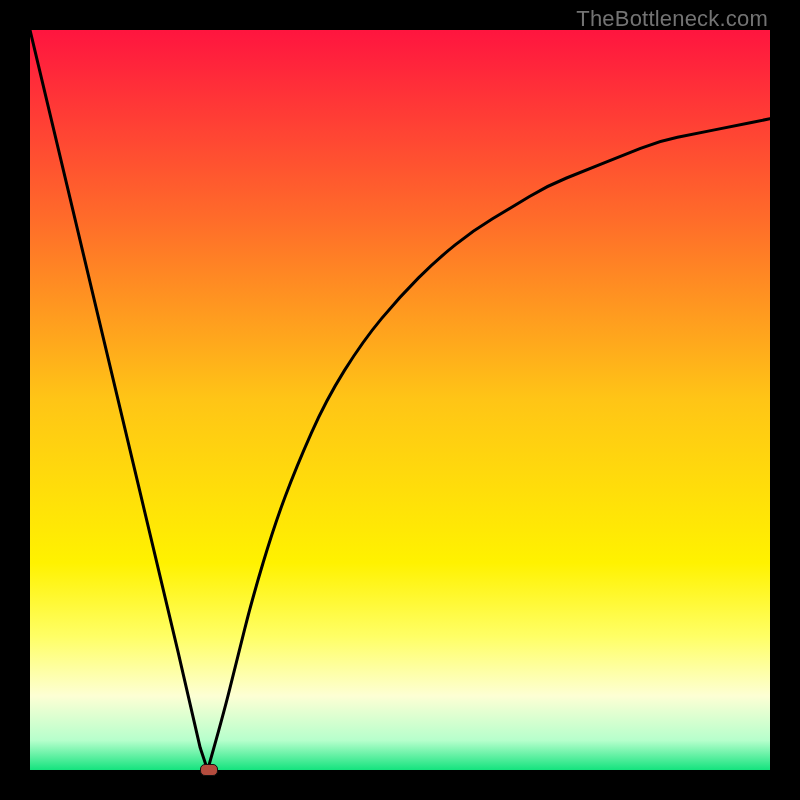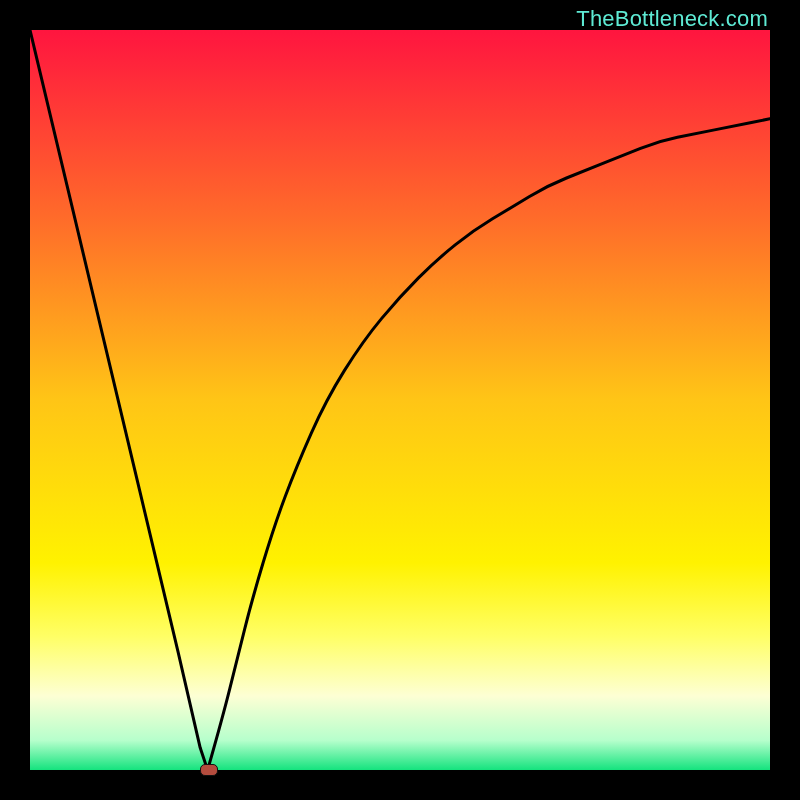--- a/index.html
+++ b/index.html
@@ -22,21 +22,21 @@
     position: absolute;
     left: 0;
     top: 0;
     width: 740px;
     height: 740px;
   }
   .watermark {
     position: absolute;
     top: 6px;
     right: 32px;
-    color: #5eead4;
+    color: #737373;
     font-family: Arial, Helvetica, sans-serif;
     font-size: 22px;
     font-weight: 500;
     letter-spacing: 0.2px;
     user-select: none;
   }
   .marker {
     position: absolute;
     width: 16px;
     height: 10px;

